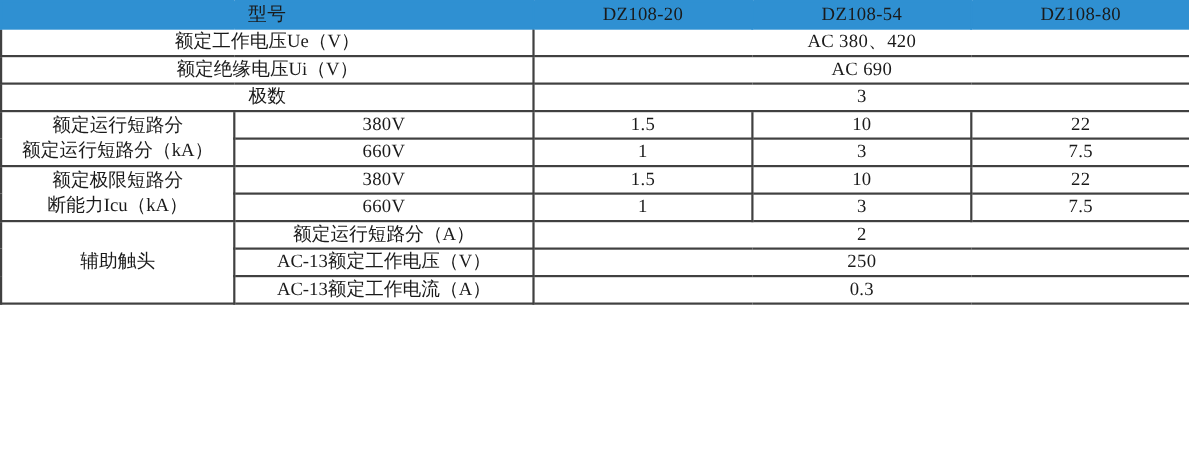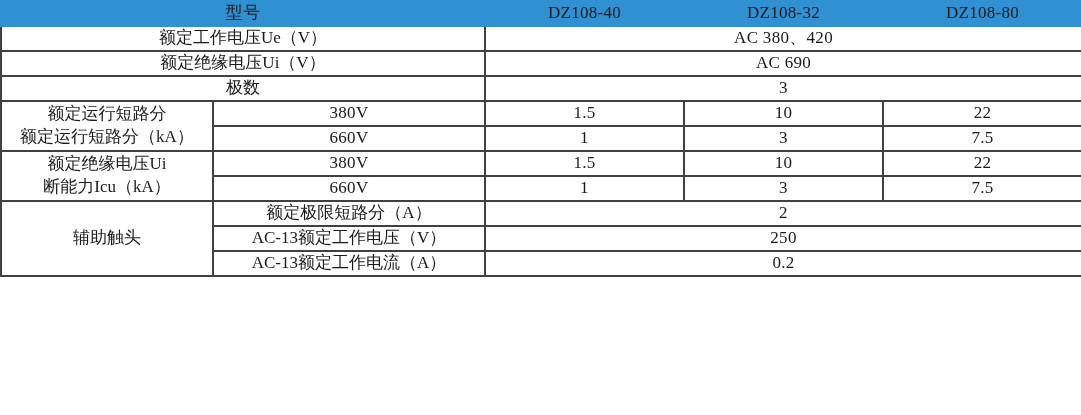--- a/index.html
+++ b/index.html
@@ -61,22 +61,22 @@
     <col class="w-a">
       <col class="w-b">
       <col class="w-c">
       <col class="w-d">
       <col class="w-e">
   </colgroup>
   <tbody>
 
     <tr>
       <td class="hdr hdr-model" colspan="2">型号</td>
-      <td class="hdr mono-ish">DZ108-40</td>
-      <td class="hdr mono-ish">DZ108-32</td>
+      <td class="hdr mono-ish">DZ108-20</td>
+      <td class="hdr mono-ish">DZ108-54</td>
       <td class="hdr mono-ish">DZ108-80</td>
     </tr>
 
     <tr>
       <td colspan="2">额定工作电压Ue（V）</td>
       <td colspan="3" class="mono-ish">AC 380、420</td>
     </tr>
 
     <tr>
       <td colspan="2">额定绝缘电压Ui（V）</td>
@@ -101,45 +101,45 @@
 
     <tr>
       <td class="tall mono-ish">660V</td>
       <td class="tall mono-ish">1</td>
       <td class="tall mono-ish">3</td>
       <td class="tall mono-ish">7.5</td>
     </tr>
 
     <tr>
       <td class="tall" rowspan="2">
-        <div>额定绝缘电压Ui</div>
+        <div>额定极限短路分</div>
         <div>断能力Icu（kA）</div>
       </td>
       <td class="tall mono-ish">380V</td>
       <td class="tall mono-ish">1.5</td>
       <td class="tall mono-ish">10</td>
       <td class="tall mono-ish">22</td>
     </tr>
 
     <tr>
       <td class="tall mono-ish">660V</td>
       <td class="tall mono-ish">1</td>
       <td class="tall mono-ish">3</td>
       <td class="tall mono-ish">7.5</td>
     </tr>
 
     <tr>
       <td class="tall" rowspan="3">辅助触头</td>
-      <td class="tall">额定极限短路分（A）</td>
+      <td class="tall">额定运行短路分（A）</td>
       <td class="tall mono-ish" colspan="3">2</td>
     </tr>
 
     <tr>
       <td class="tall">AC-13额定工作电压（V）</td>
       <td class="tall mono-ish" colspan="3">250</td>
     </tr>
 
     <tr>
       <td class="tall">AC-13额定工作电流（A）</td>
-      <td class="tall mono-ish" colspan="3">0.2</td>
+      <td class="tall mono-ish" colspan="3">0.3</td>
     </tr>
   </tbody>
 </table>
 
 </body></html>

